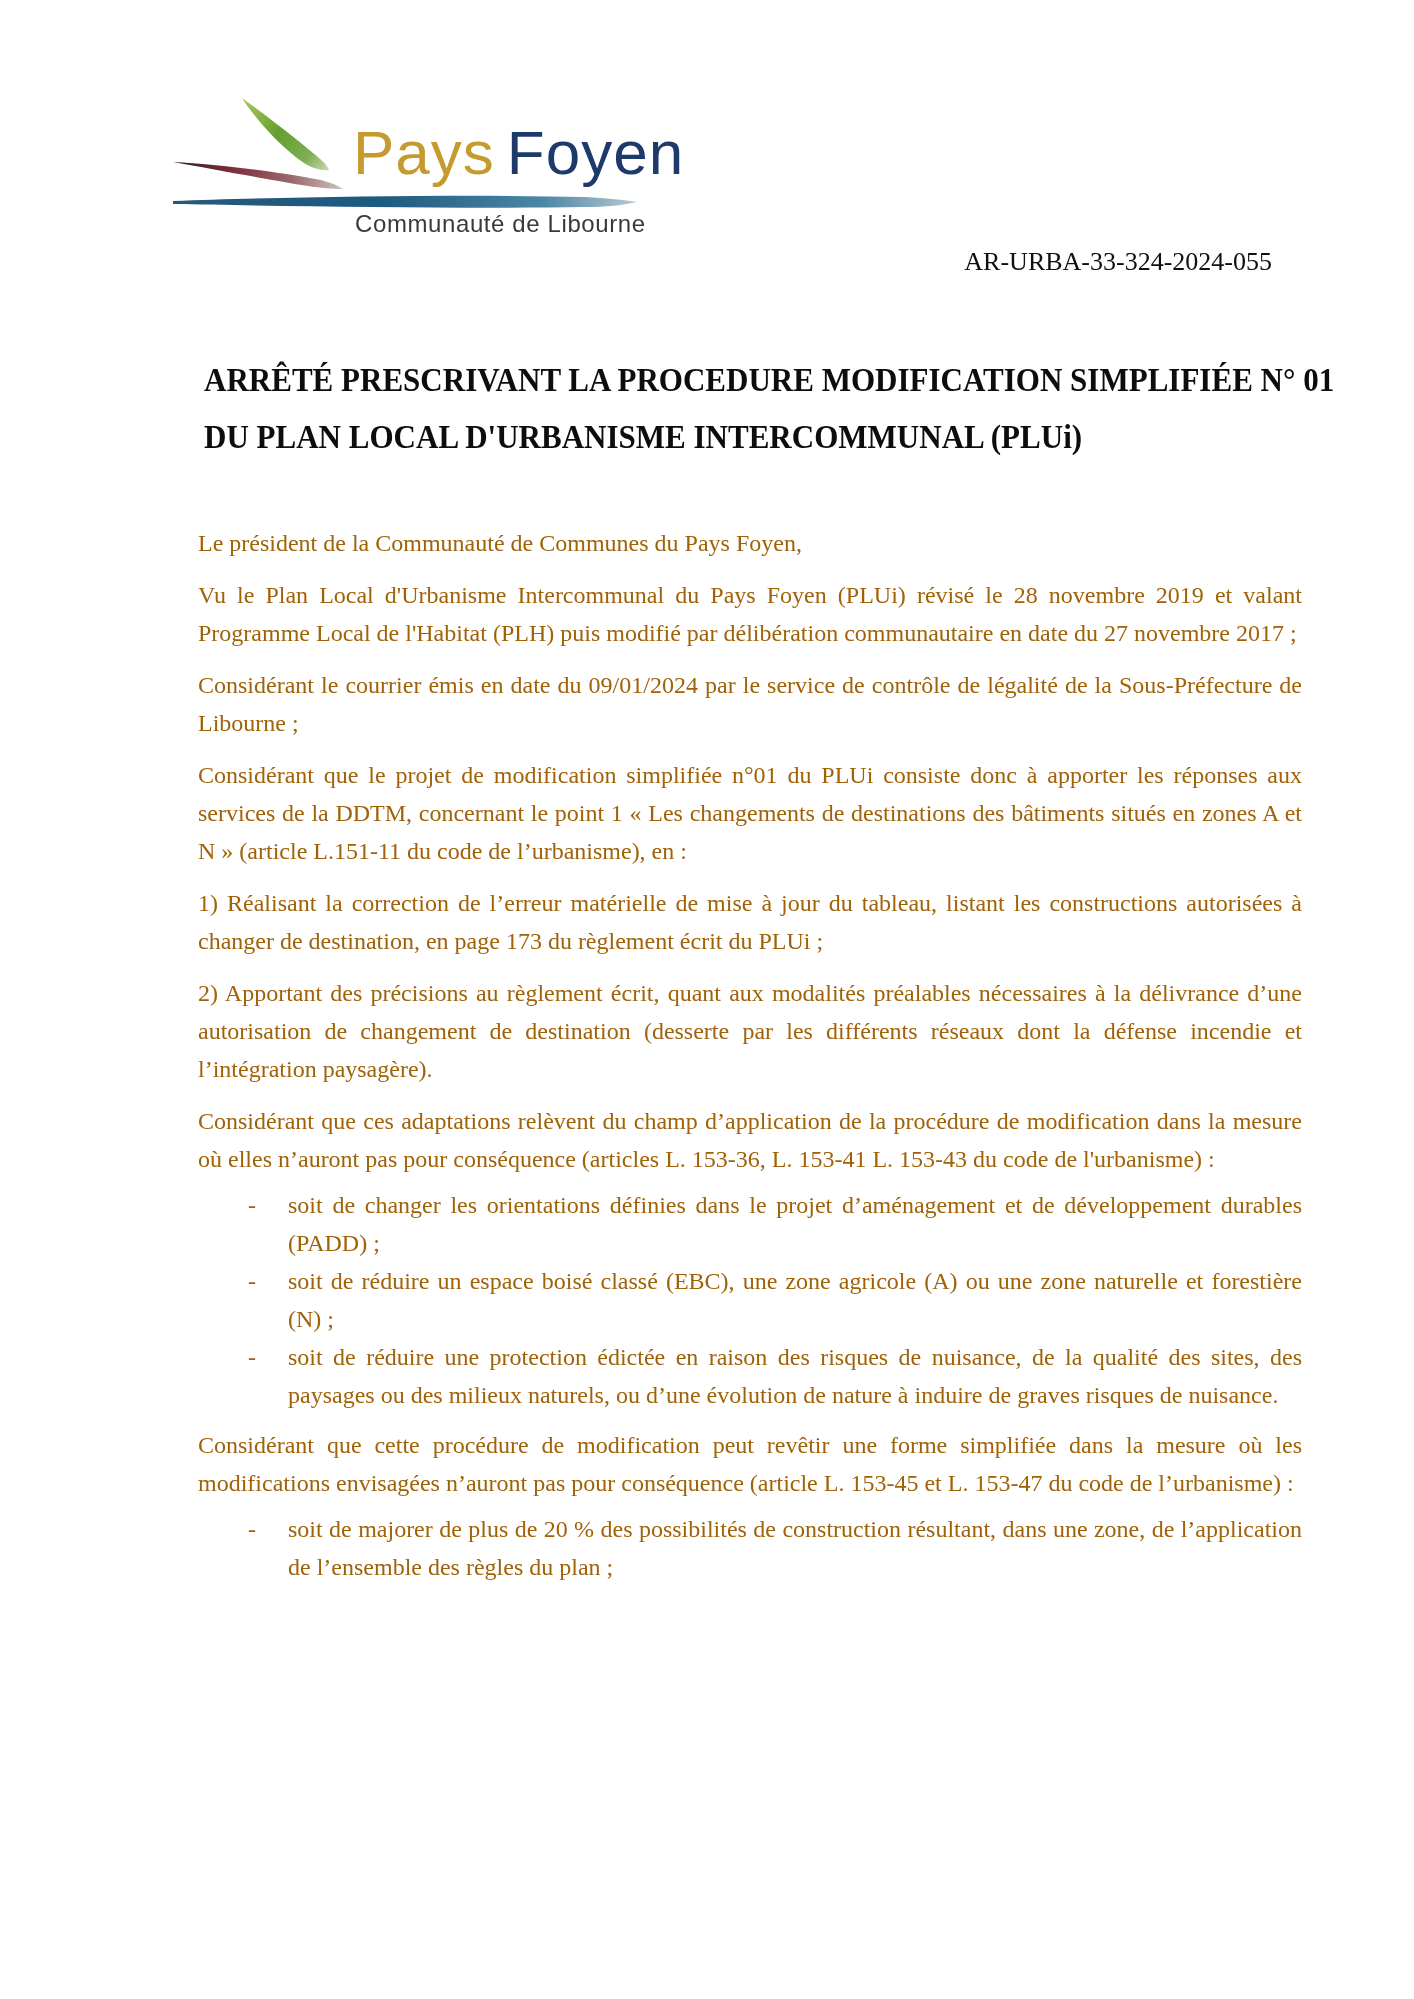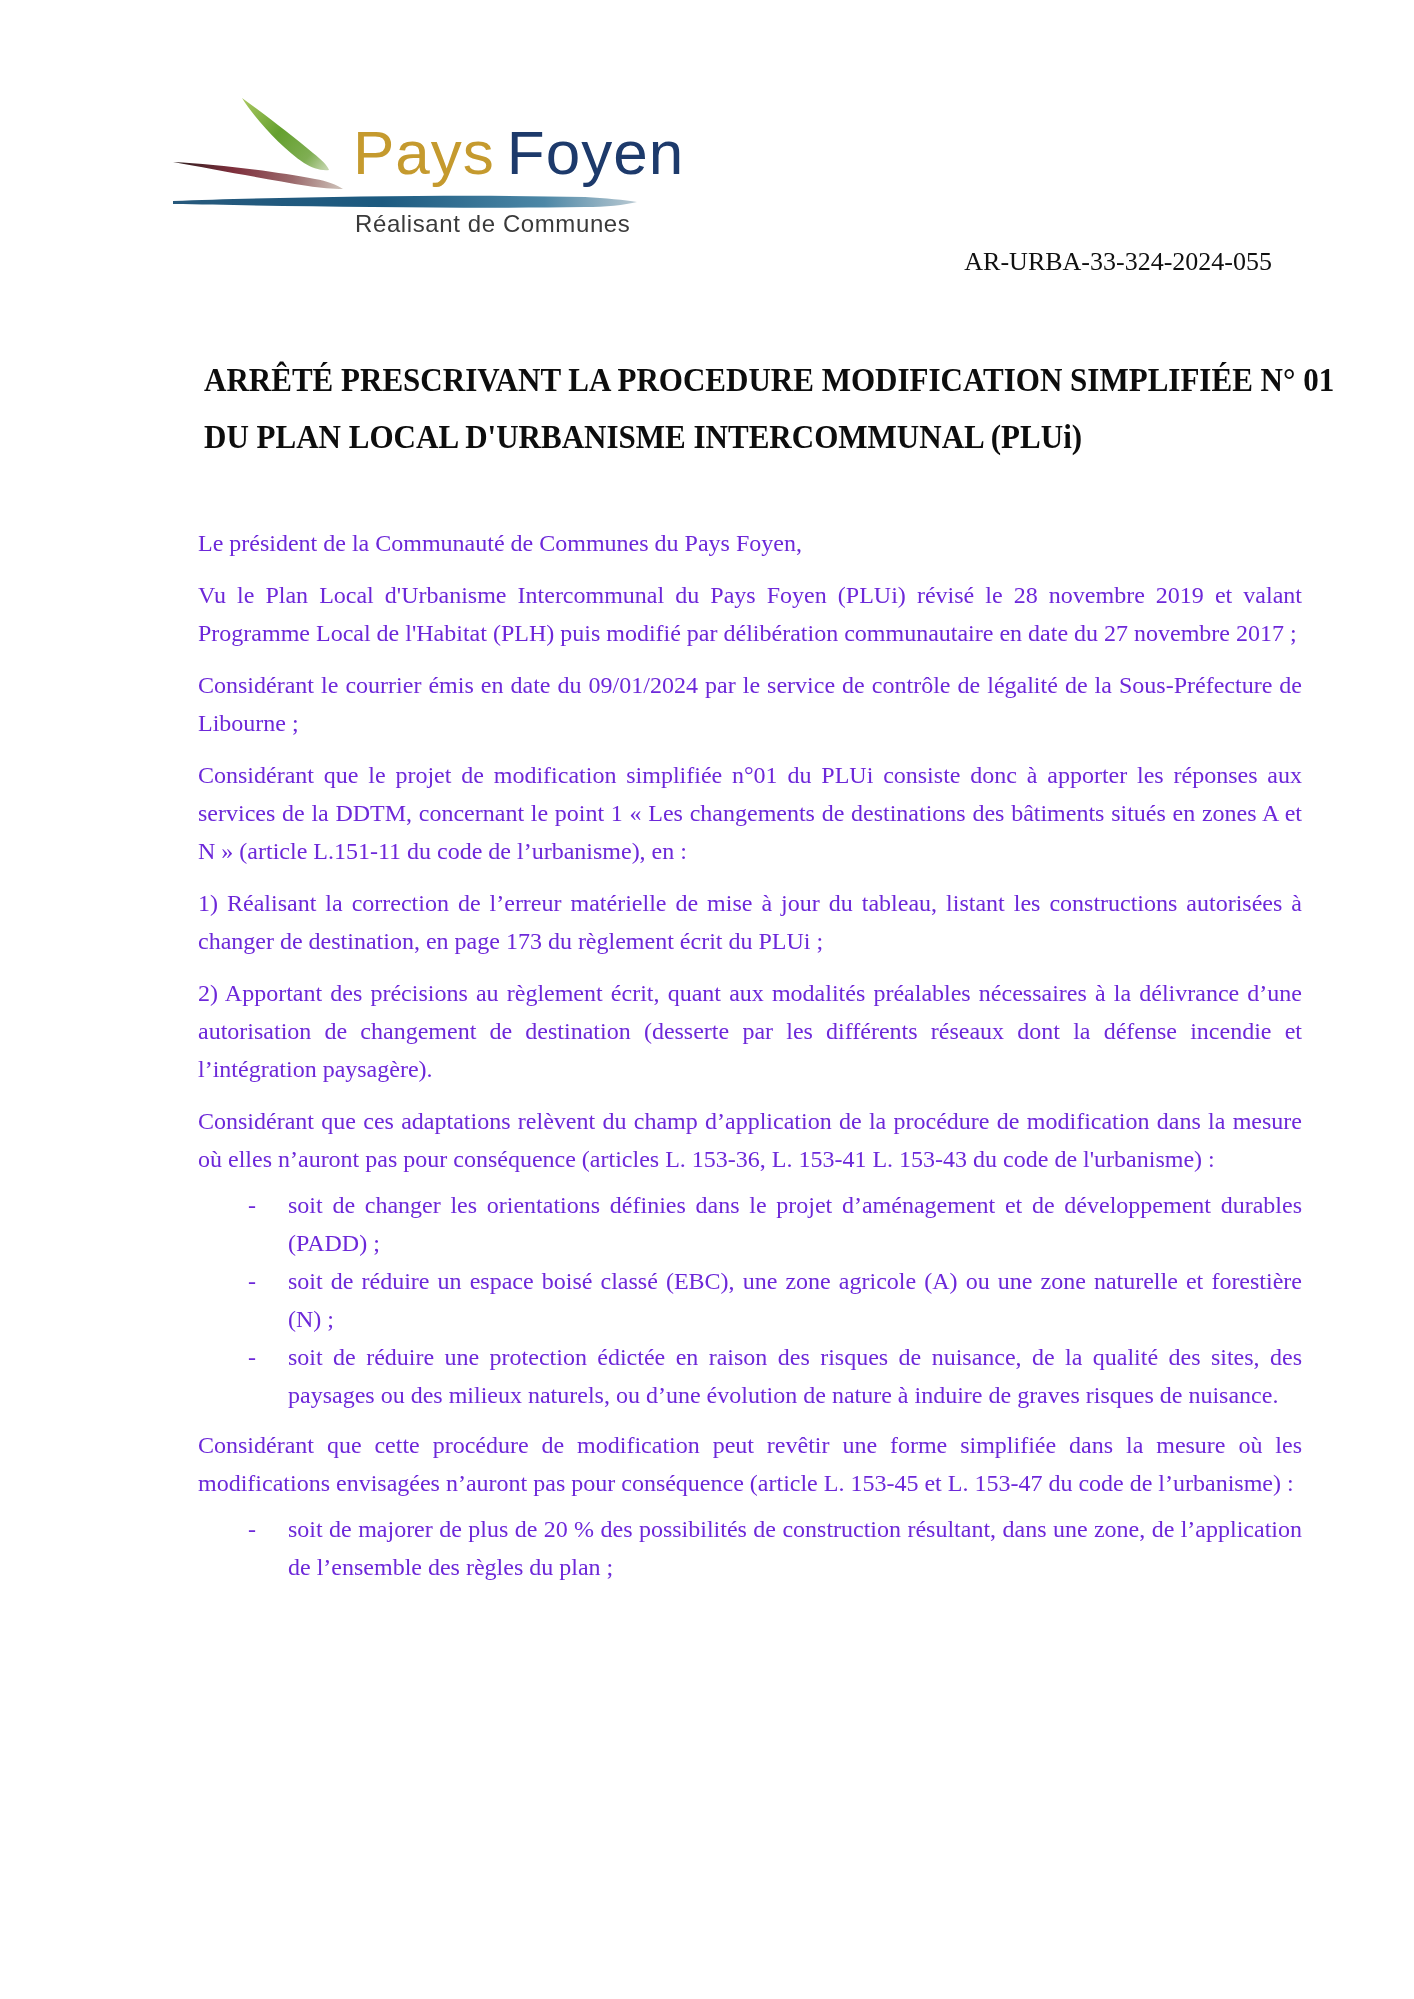--- a/index.html
+++ b/index.html
@@ -86,21 +86,21 @@
 
   
   .doc-body {
     position: absolute;
     top: 524px;
     left: 168px;
     width: 1104px;
     font-size: 24px;
     line-height: 38px;
     text-align: justify;
-    color: #6d28d9;
+    color: #a16207;
   }
   .para { margin: 0 0 14px 0; }
   .dash-list {
     list-style: none;
     margin: -6px 0 12px 0;
     padding: 0;
   }
   .dash-list li {
     position: relative;
     padding-left: 90px;
@@ -141,21 +141,21 @@
             <stop offset="1" stop-color="#b9c9d2"></stop>
           </linearGradient>
         </defs>
         <path d="M77,28 C99,44 130,68 148,83 C157,90 162,95 164,100 C156,101 147,98 139,93 C117,78 91,50 77,28 Z" fill="url(#gradGreen)"></path>
         <path d="M8,92 C52,94 112,102 150,109 C162,111 172,115 178,119 C168,119 155,118 143,116 C99,109 48,99 8,92 Z" fill="url(#gradMaroon)"></path>
         <path d="M8,131 C120,127 300,124 420,127 C440,128 460,130 472,132 C460,135 440,137 420,137 C300,139 120,136 8,134 Z" fill="url(#gradBlue)"></path>
       </svg>
       <div class="logo-wordmark">
         <span class="logo-pays">Pays</span><span class="logo-foyen">Foyen</span>
       </div>
-      <div class="logo-subtitle">Réalisant de Communes</div>
+      <div class="logo-subtitle">Communauté de Libourne</div>
     </div>
 
     <div class="doc-ref">AR-URBA-33-324-2024-055</div>
   </header>
 
   <h1 class="doc-title">
     <span class="title-line">ARRÊTÉ PRESCRIVANT LA PROCEDURE MODIFICATION SIMPLIFIÉE N° 01</span>
     <span class="title-line">DU PLAN LOCAL D'URBANISME INTERCOMMUNAL (PLUi)</span>
   </h1>
 

